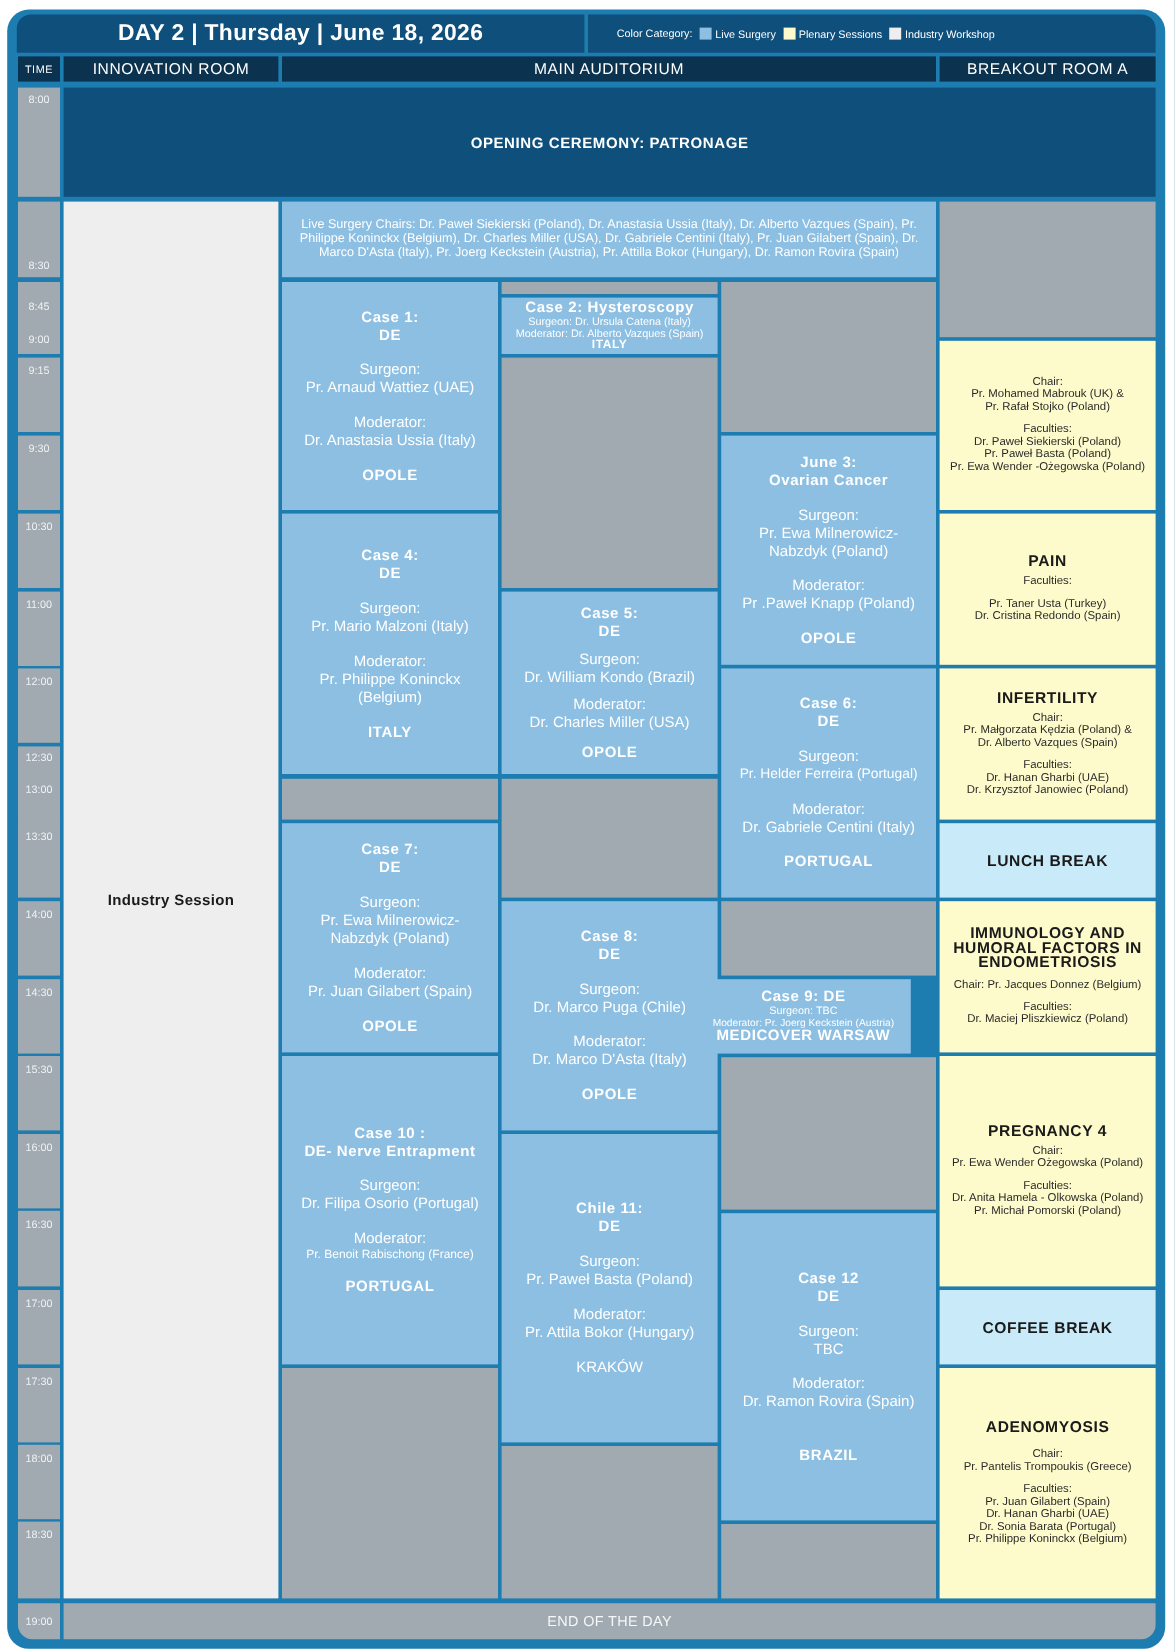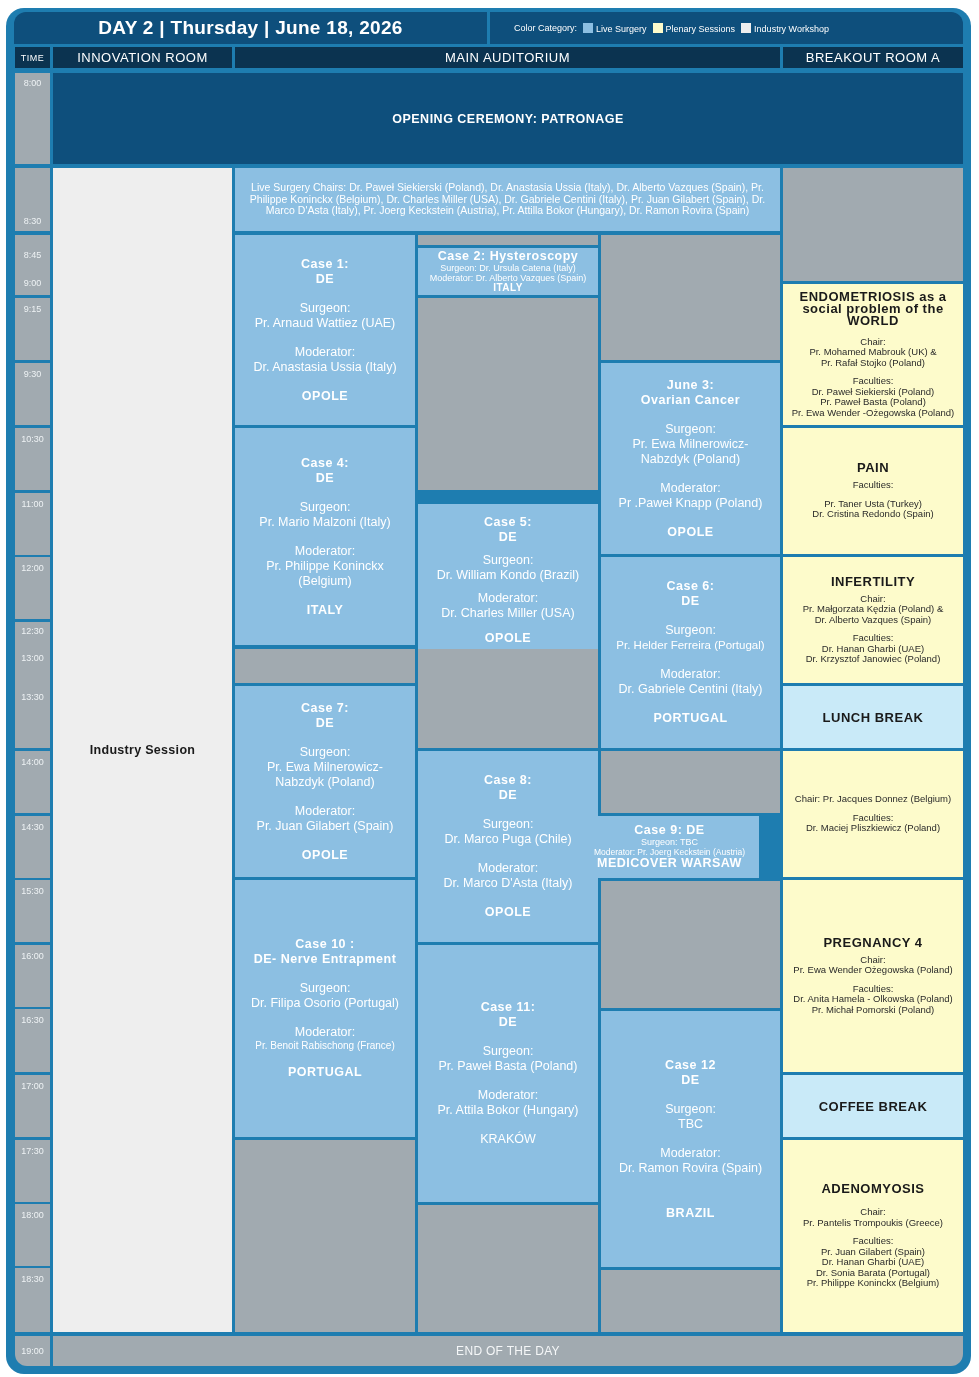--- a/index.html
+++ b/index.html
@@ -162,21 +162,21 @@
 <div class="abs gray" style="left:235px;top:1140px;width:180px;height:192px;"></div>
 
 <div class="abs gray" style="left:418px;top:235px;width:180px;height:10px;"></div>
 <div class="abs ls" style="left:418px;top:248px;width:180px;height:47px;font-size:9px;line-height:10px;">
   <div class="b" style="font-size:12.5px;line-height:13px;">Case 2: Hysteroscopy</div>
   <div>Surgeon: Dr. Ursula Catena (Italy)</div>
   <div>Moderator: Dr. Alberto Vazques (Spain)</div>
   <div class="b" style="font-size:10px;">ITALY</div>
 </div>
 <div class="abs gray" style="left:418px;top:298px;width:180px;height:192px;"></div>
-<div class="abs ls" style="left:418px;top:504px;width:180px;height:152px;">
+<div class="abs ls" style="left:418px;top:493px;width:180px;height:152px;">
   <div class="b">Case 5:</div>
   <div class="b">DE</div>
   <div style="height:8px"></div>
   <div>Surgeon:</div>
   <div>Dr. William Kondo (Brazil)</div>
   <div style="height:8px"></div>
   <div>Moderator:</div>
   <div>Dr. Charles Miller (USA)</div>
   <div style="height:10px"></div>
   <div class="b">OPOLE</div>
@@ -188,21 +188,21 @@
   <div class="gap"></div>
   <div>Surgeon:</div>
   <div>Dr. Marco Puga (Chile)</div>
   <div class="gap"></div>
   <div>Moderator:</div>
   <div>Dr. Marco D'Asta (Italy)</div>
   <div class="gap"></div>
   <div class="b">OPOLE</div>
 </div>
 <div class="abs ls" style="left:418px;top:945px;width:180px;height:257px;">
-  <div class="b">Case 11:</div>
+  <div class="b">Chile 11:</div>
   <div class="b">DE</div>
   <div class="gap"></div>
   <div>Surgeon:</div>
   <div>Pr. Paweł Basta (Poland)</div>
   <div class="gap"></div>
   <div>Moderator:</div>
   <div>Pr. Attila Bokor (Hungary)</div>
   <div class="gap"></div>
   <div>KRAKÓW</div>
 </div>
@@ -249,21 +249,20 @@
   <div>TBC</div>
   <div class="gap"></div>
   <div>Moderator:</div>
   <div>Dr. Ramon Rovira (Spain)</div>
   <div style="height:30px"></div>
   <div class="b">BRAZIL</div>
 </div>
 <div class="abs gray" style="left:601px;top:1270px;width:179px;height:62px;"></div>
 
 <div class="abs pl" style="left:783px;top:284px;width:180px;height:141px;">
-  <div class="t" style="padding:0 8px;margin-bottom:10px;">ENDOMETRIOSIS as a social problem of the WORLD</div>
   <div>Chair:</div>
   <div>Pr. Mohamed Mabrouk (UK) &amp;</div>
   <div>Pr. Rafał Stojko (Poland)</div>
   <div style="height:8px"></div>
   <div>Faculties:</div>
   <div>Dr. Paweł Siekierski (Poland)</div>
   <div>Pr. Paweł Basta (Poland)</div>
   <div>Pr. Ewa Wender -Ożegowska (Poland)</div>
 </div>
 <div class="abs pl" style="left:783px;top:428px;width:180px;height:126px;">
@@ -278,20 +277,21 @@
   <div>Chair:</div>
   <div>Pr. Małgorzata Kędzia (Poland) &amp;</div>
   <div>Dr. Alberto Vazques (Spain)</div>
   <div style="height:8px"></div>
   <div>Faculties:</div>
   <div>Dr. Hanan Gharbi (UAE)</div>
   <div>Dr. Krzysztof Janowiec (Poland)</div>
 </div>
 <div class="abs brk" style="left:783px;top:686px;width:180px;height:62px;">LUNCH BREAK</div>
 <div class="abs pl" style="left:783px;top:751px;width:180px;height:126px;">
+  <div class="t" style="margin-bottom:8px;">IMMUNOLOGY AND HUMORAL FACTORS IN ENDOMETRIOSIS</div>
   <div>Chair: Pr. Jacques Donnez (Belgium)</div>
   <div style="height:8px"></div>
   <div>Faculties:</div>
   <div>Dr. Maciej Pliszkiewicz (Poland)</div>
 </div>
 <div class="abs pl" style="left:783px;top:880px;width:180px;height:192px;">
   <div class="t">PREGNANCY 4</div>
   <div>Chair:</div>
   <div>Pr. Ewa Wender Ożegowska (Poland)</div>
   <div style="height:8px"></div>

